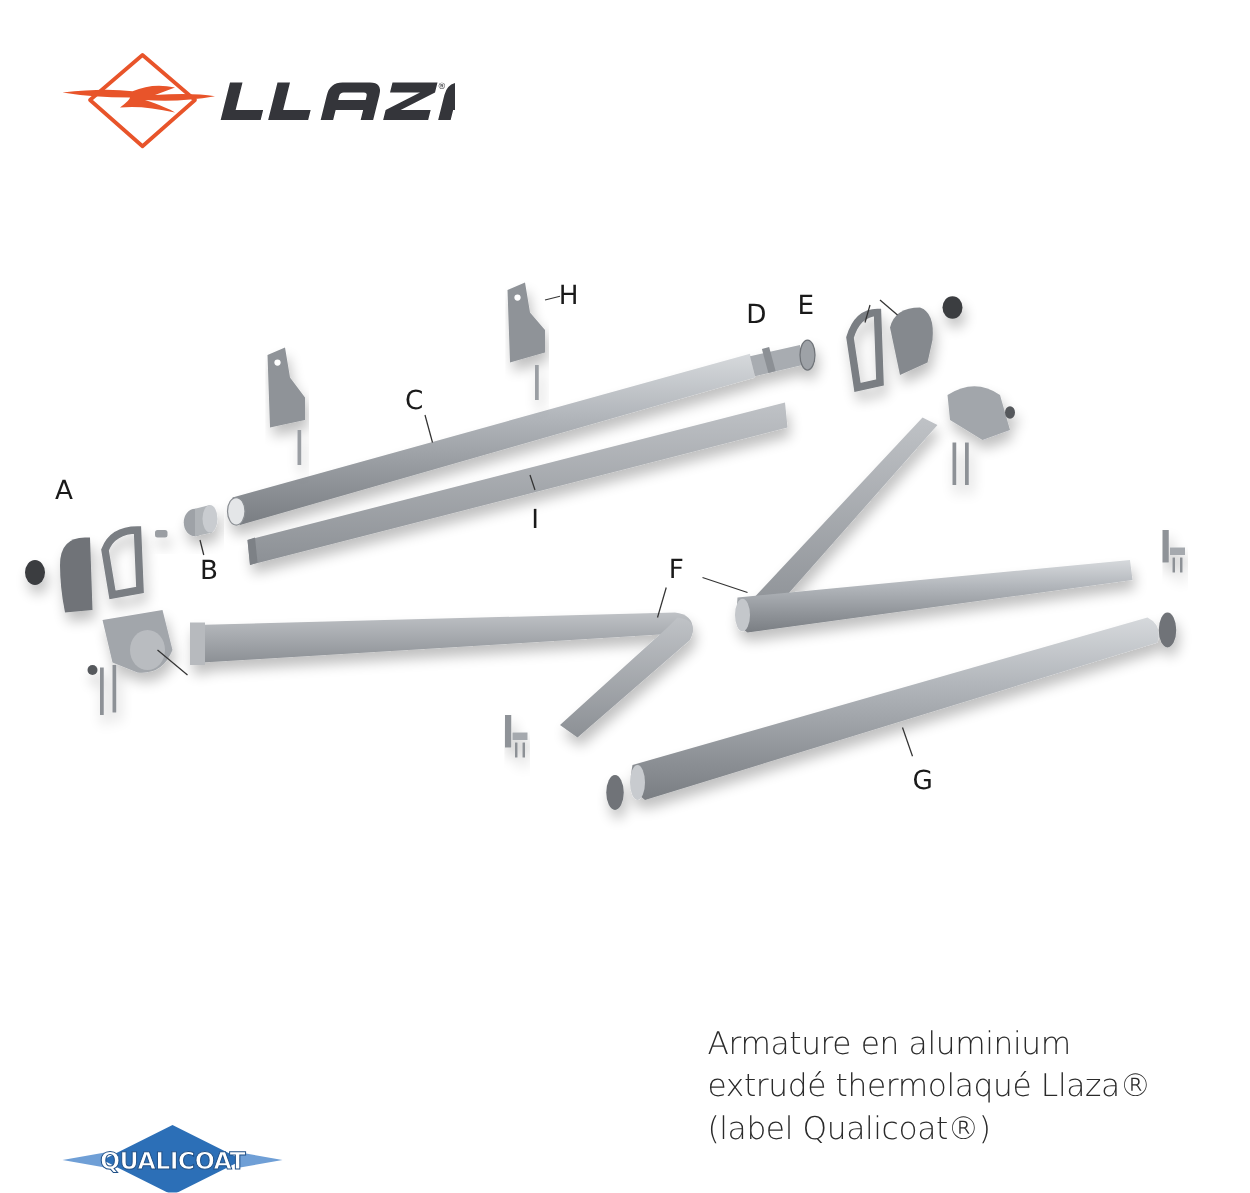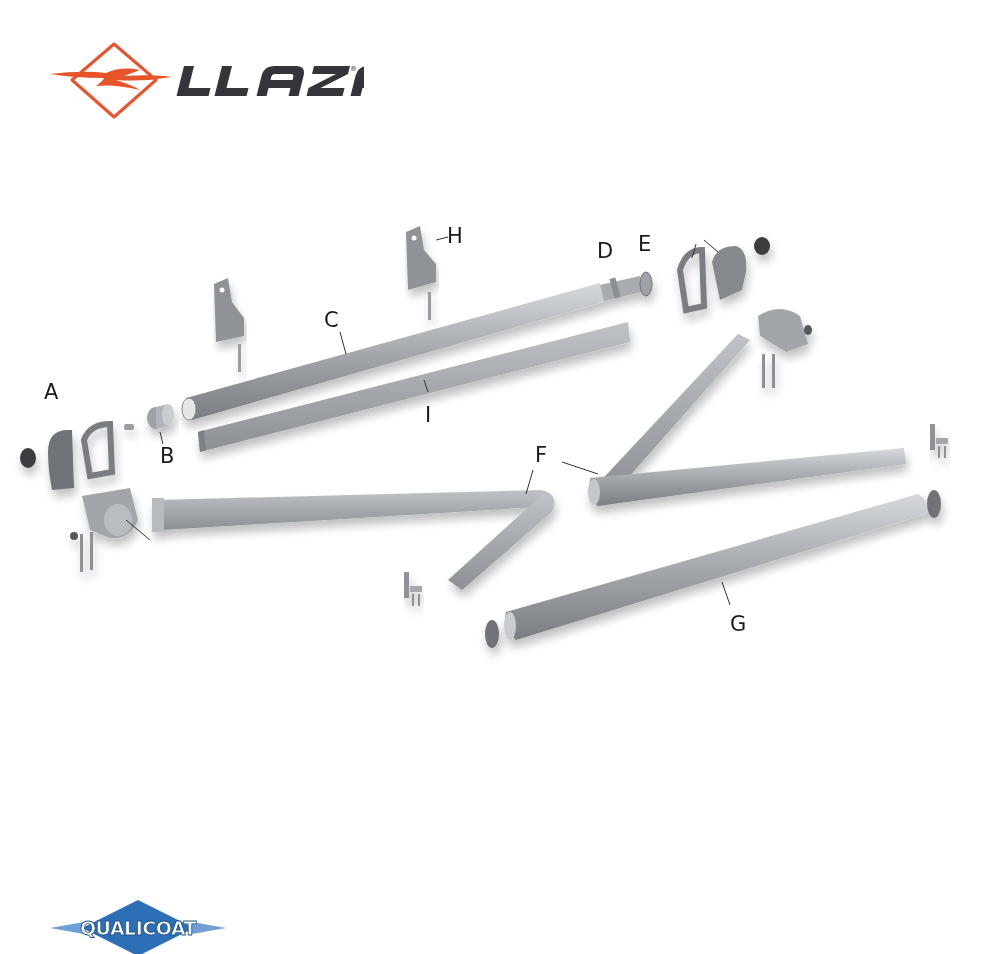--- a/index.html
+++ b/index.html
@@ -174,13 +174,16 @@
 <div class="qualicoat">
   <svg width="188" height="64" viewBox="0 0 188 64">
     <path d="M94 4 L150 32 L94 60 L38 32 Z" fill="#2c6fb7"></path>
     <path d="M6 32 L40 26 L40 38 Z" fill="#6f9fd6"></path>
     <path d="M182 32 L148 26 L148 38 Z" fill="#6f9fd6"></path>
     <text x="94" y="39" text-anchor="middle" font-family="DejaVu Sans, sans-serif" font-weight="bold" font-size="19" fill="#ffffff" stroke="#1f4f86" stroke-width="0.8" letter-spacing="-0.5">QUALICOAT</text>
   </svg>
 </div>
 
 <div class="caption">
+  <div>Armature en aluminium</div>
+  <div>extrudé thermolaqué Llaza®</div>
+  <div>(label Qualicoat®)</div>
 </div>
 
 </body></html>

